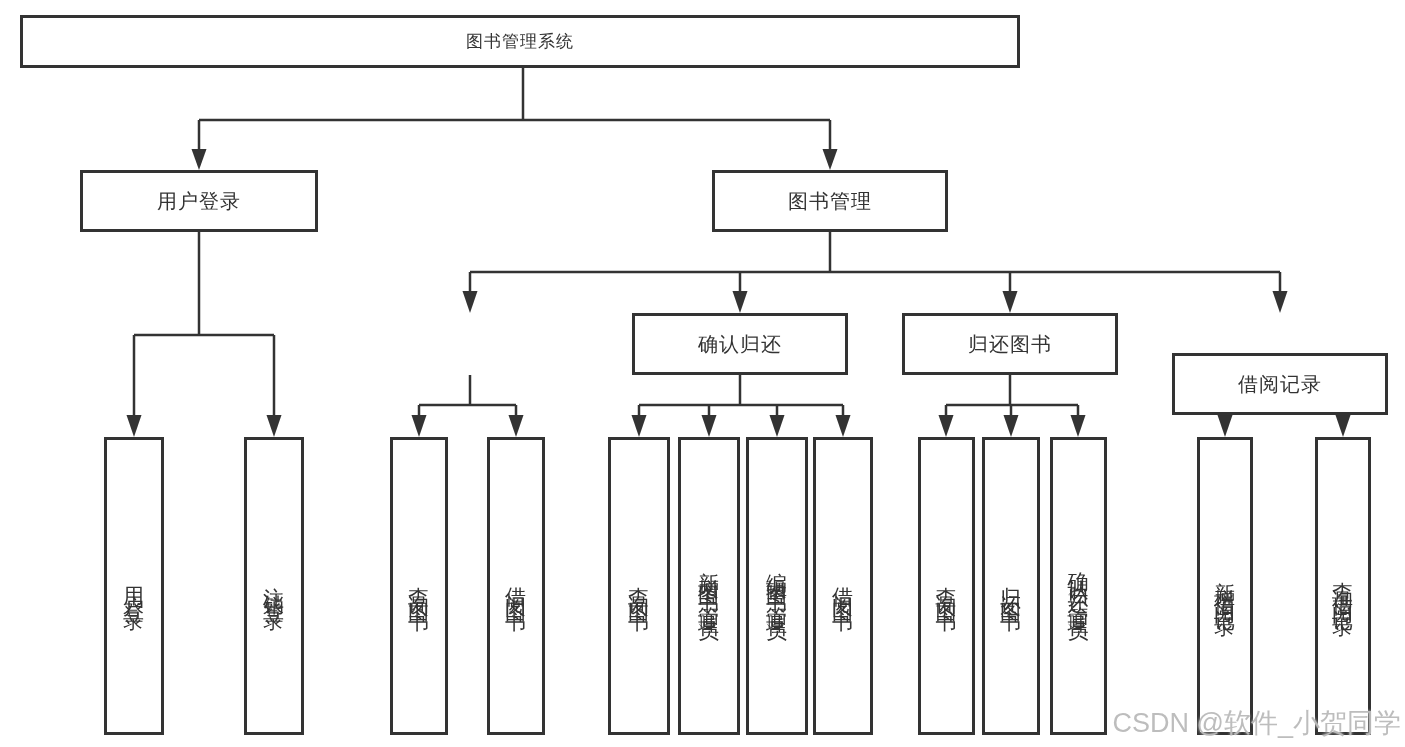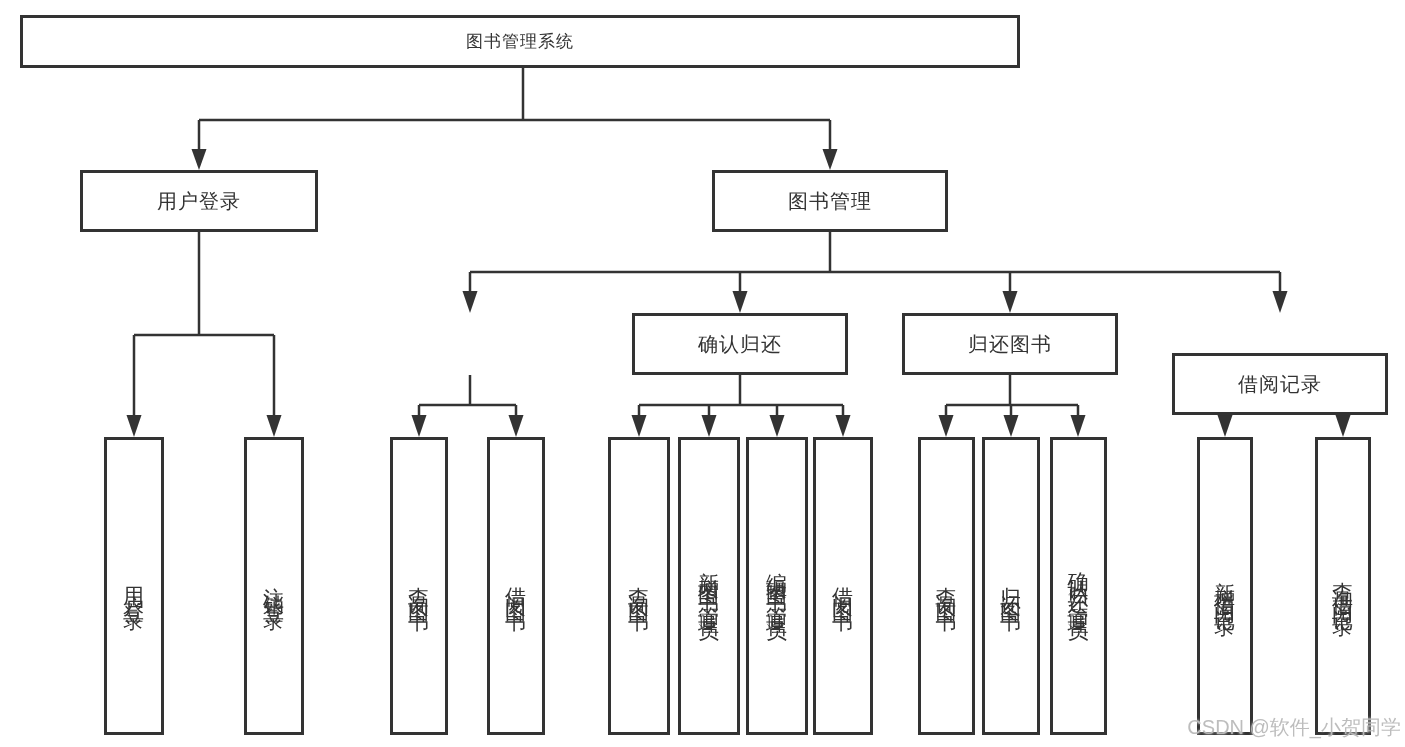--- a/index.html
+++ b/index.html
@@ -49,21 +49,21 @@
   }
   .box.v.long span {
     letter-spacing: 7px;
     font-size: 21px;
   }
   #watermark {
     position: absolute;
     right: 4px;
     bottom: 6px;
     z-index: 3;
-    font-size: 20px;
+    font-size: 27px;
     color: rgba(185, 185, 185, 0.95);
     text-shadow: 0 0 3px rgba(255, 255, 255, 0.9);
     white-space: nowrap;
   }
 </style>
 </head>
 <body>
 
 <div id="stage">
 

